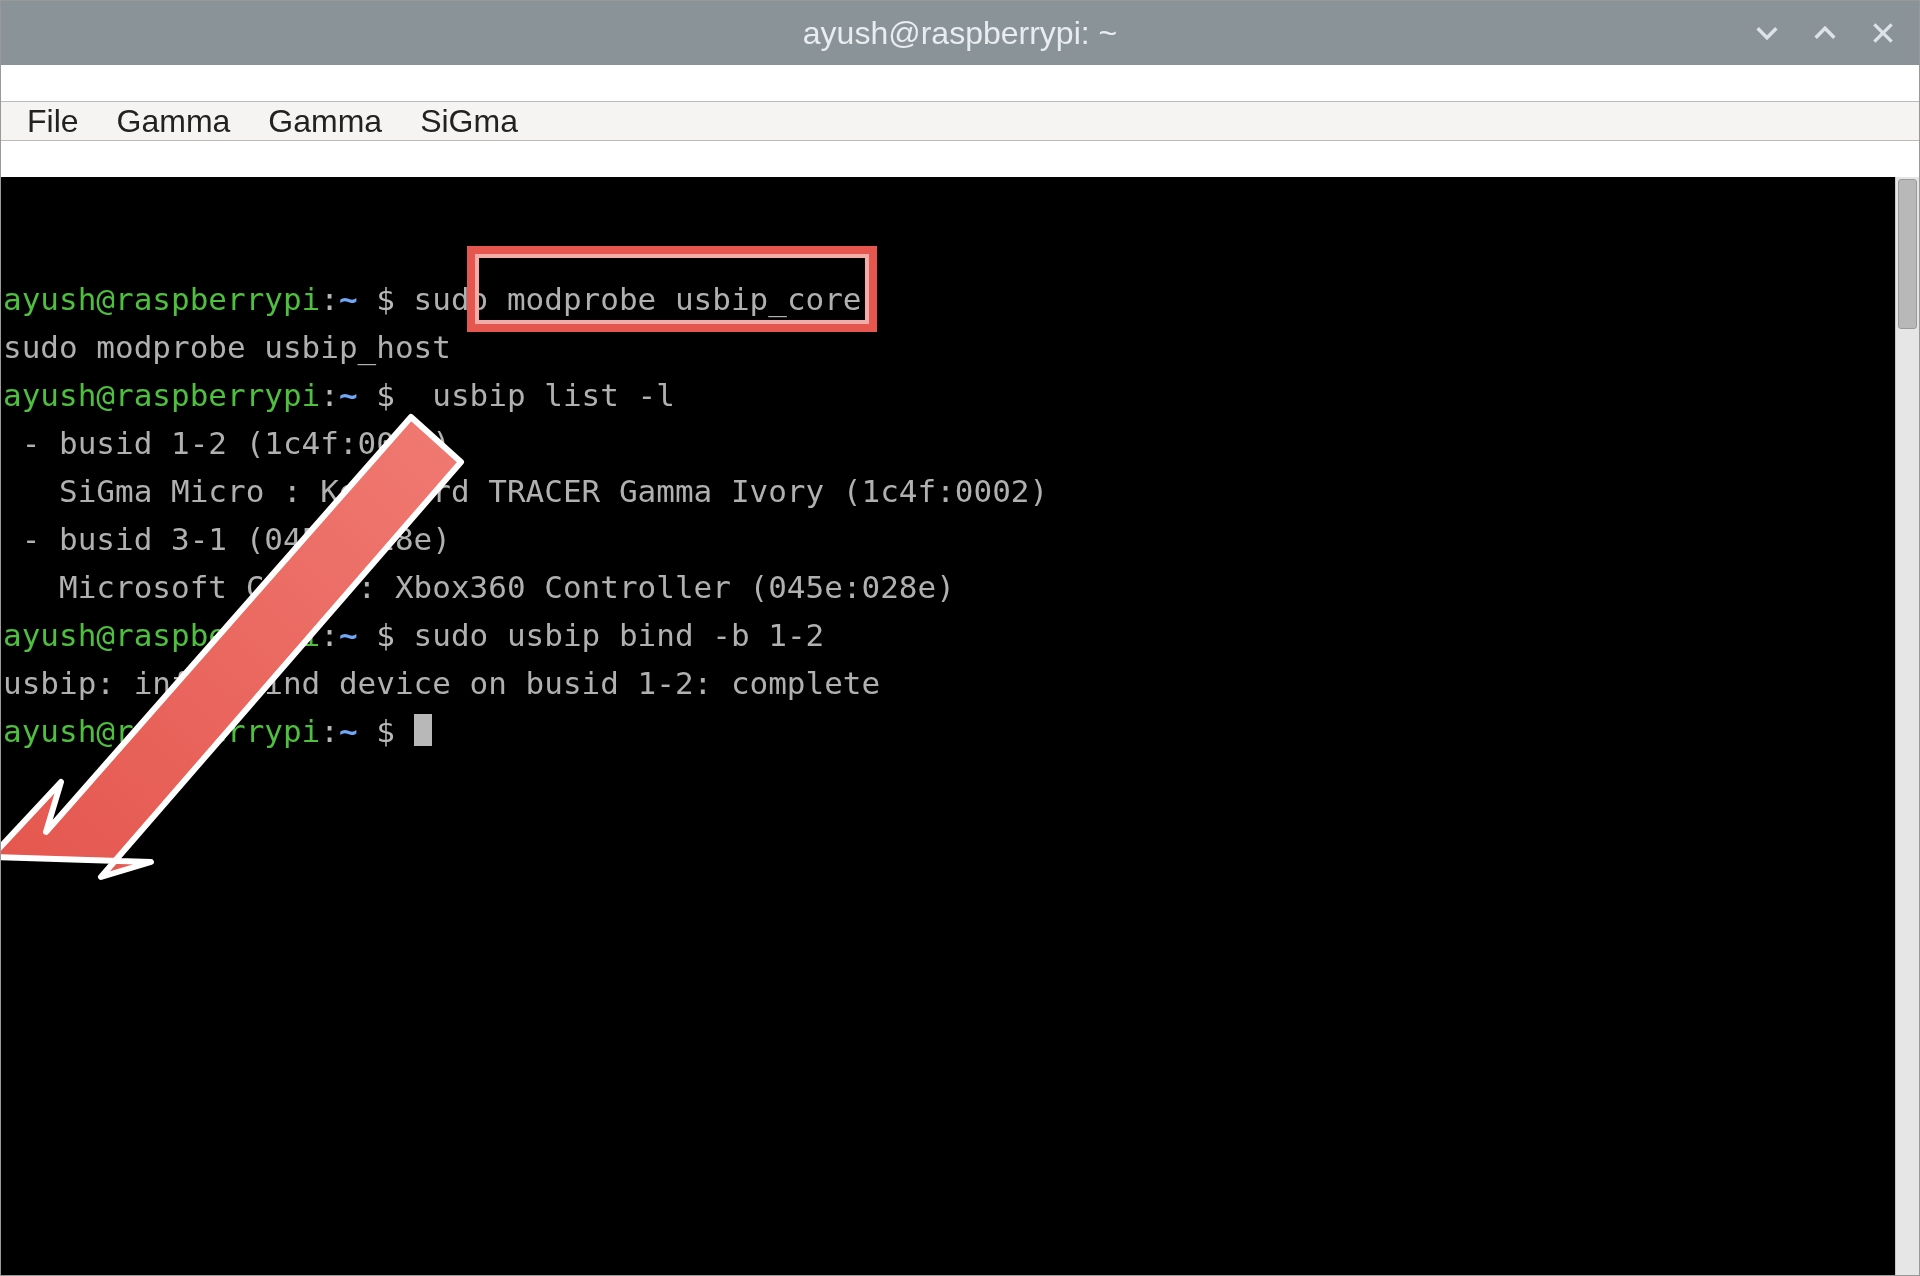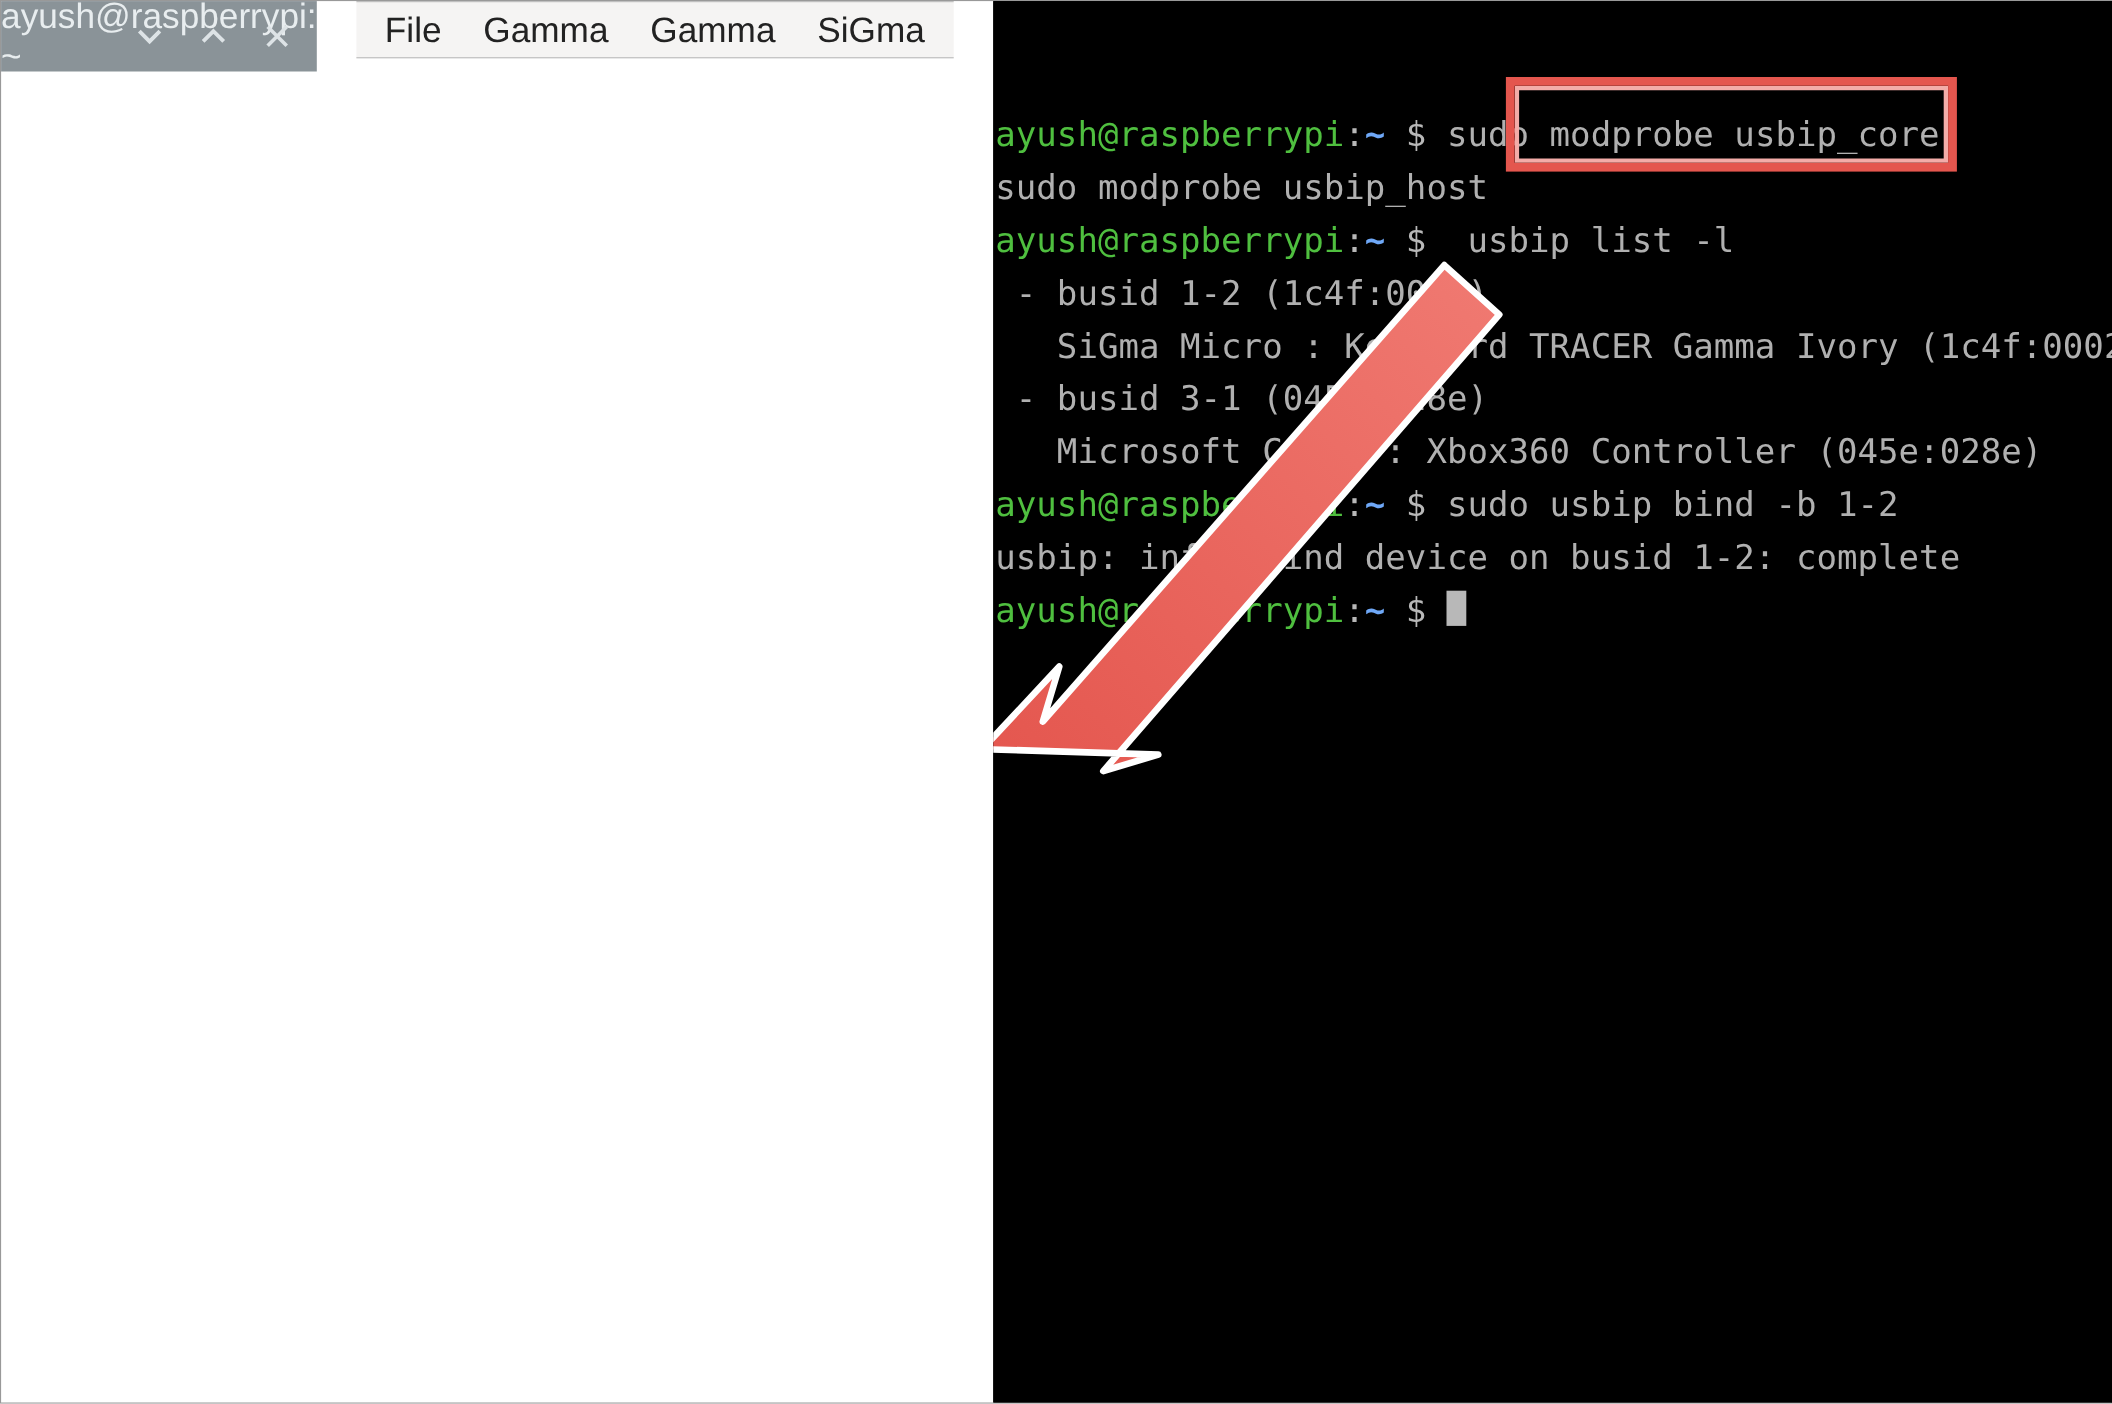--- a/index.html
+++ b/index.html
@@ -7,20 +7,21 @@
     width: 1920px;
     height: 1276px;
     font-family: Arial, "Liberation Sans", sans-serif;
     background: #fff;
     overflow: hidden;
   }
   .window {
     width: 100%;
     height: 100%;
     display: flex;
+    flex-direction: column;
     border: 1px solid #999;
     gap: 36px;
   }
   .titlebar {
     height: 64px;
     background: #8a9398;
     display: flex;
     align-items: center;
     justify-content: center;
     position: relative;
@@ -42,21 +43,21 @@
     display: flex;
     align-items: center;
     justify-content: center;
     color: #dde3e6;
     font-size: 34px;
     line-height: 1;
     cursor: pointer;
     font-weight: bold;
   }
   .menubar {
-    height: 52px;
+    height: 40px;
     background: #f5f4f3;
     border-top: 1px solid #bbb;
     border-bottom: 1px solid #bbb;
     display: flex;
     align-items: center;
     padding: 0 12px;
     gap: 10px;
   }
   .menubar .menu-item {
     font-size: 32px;

